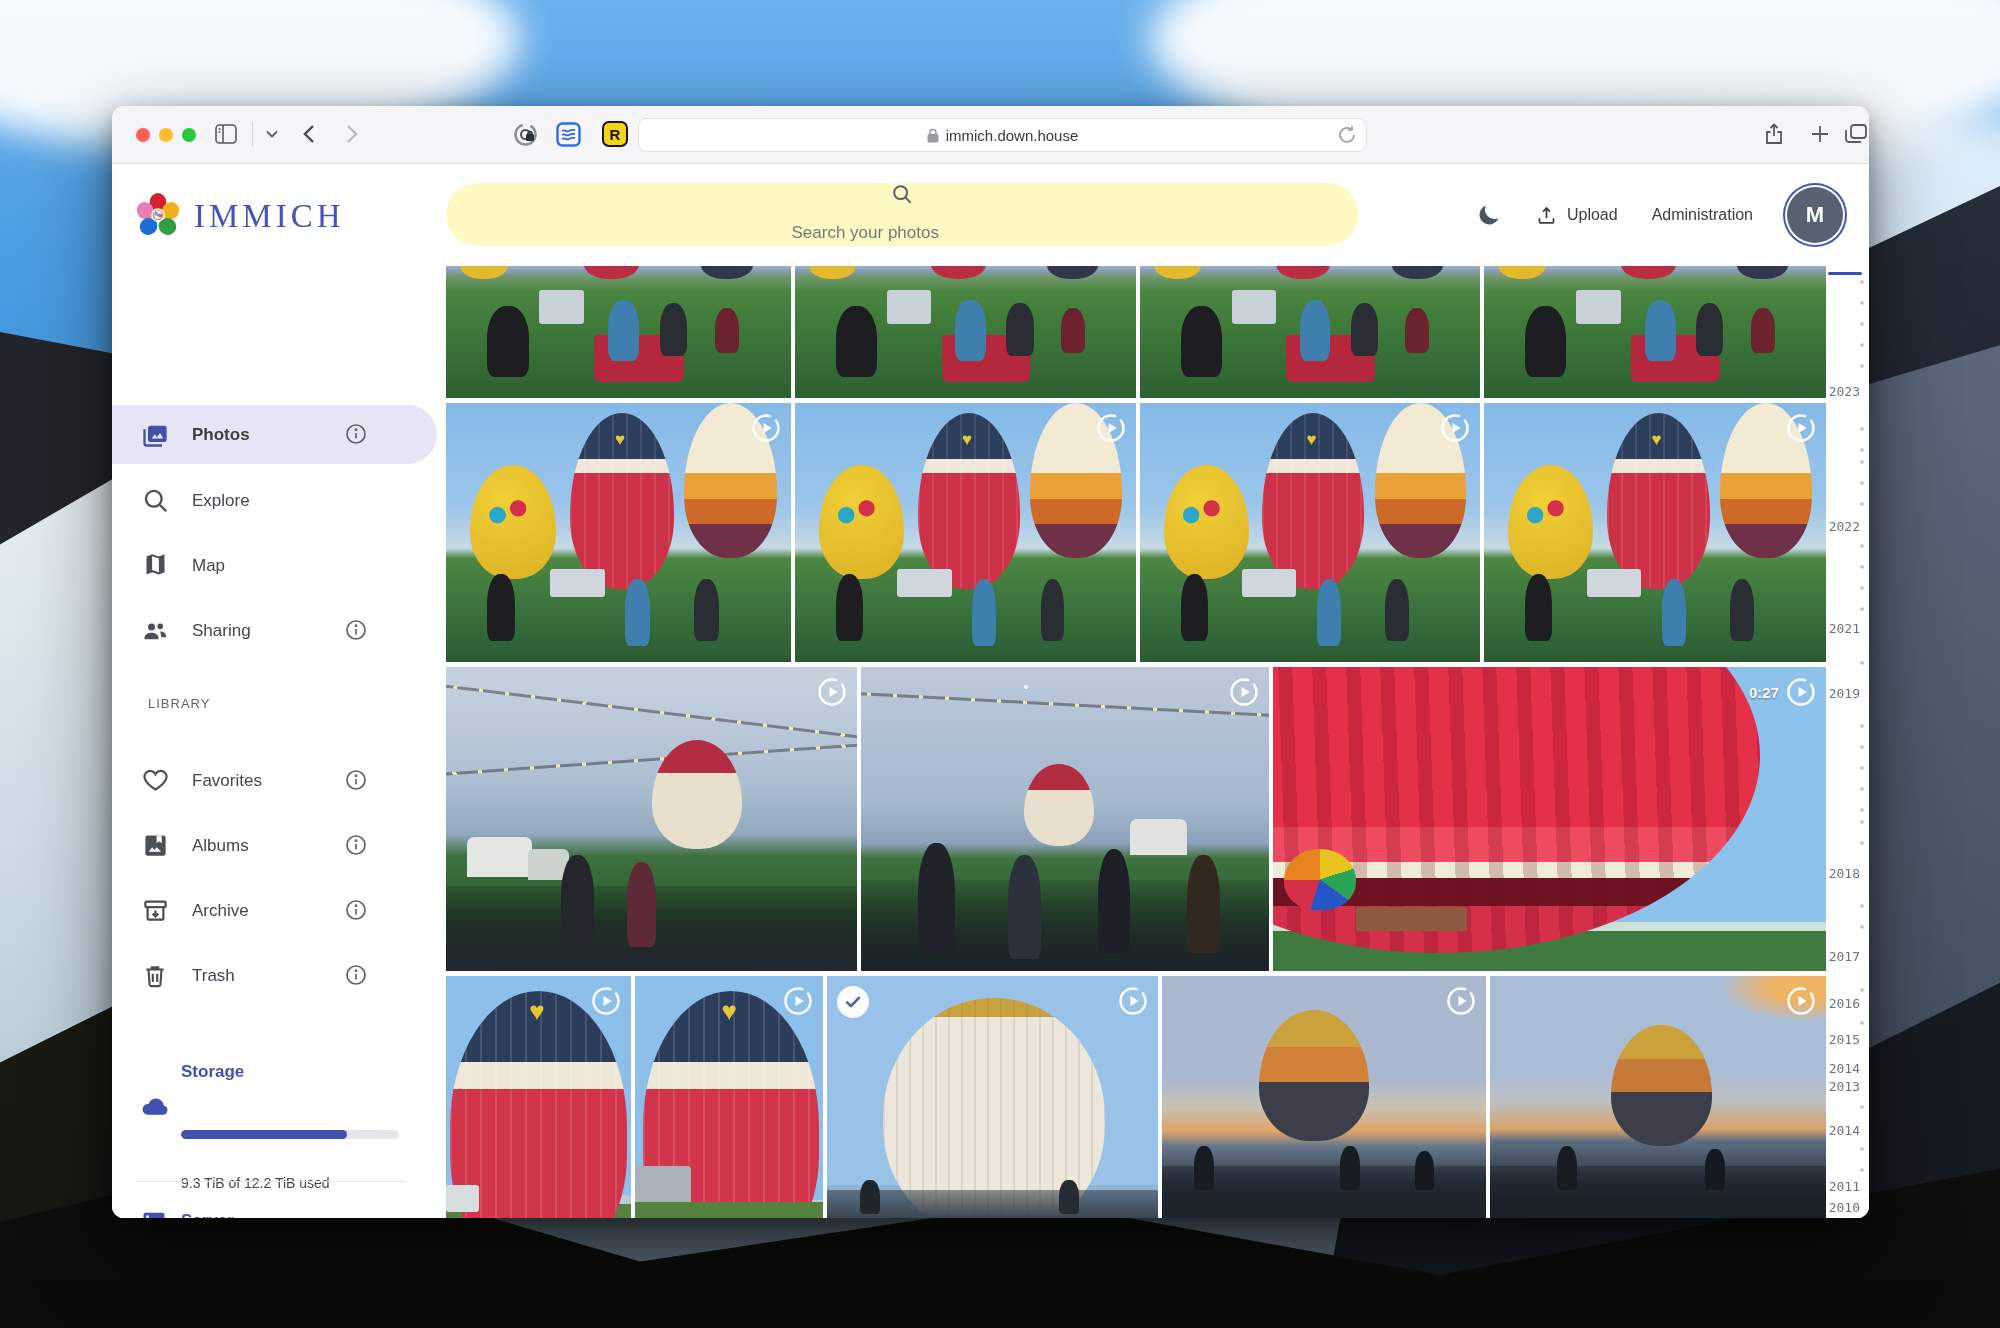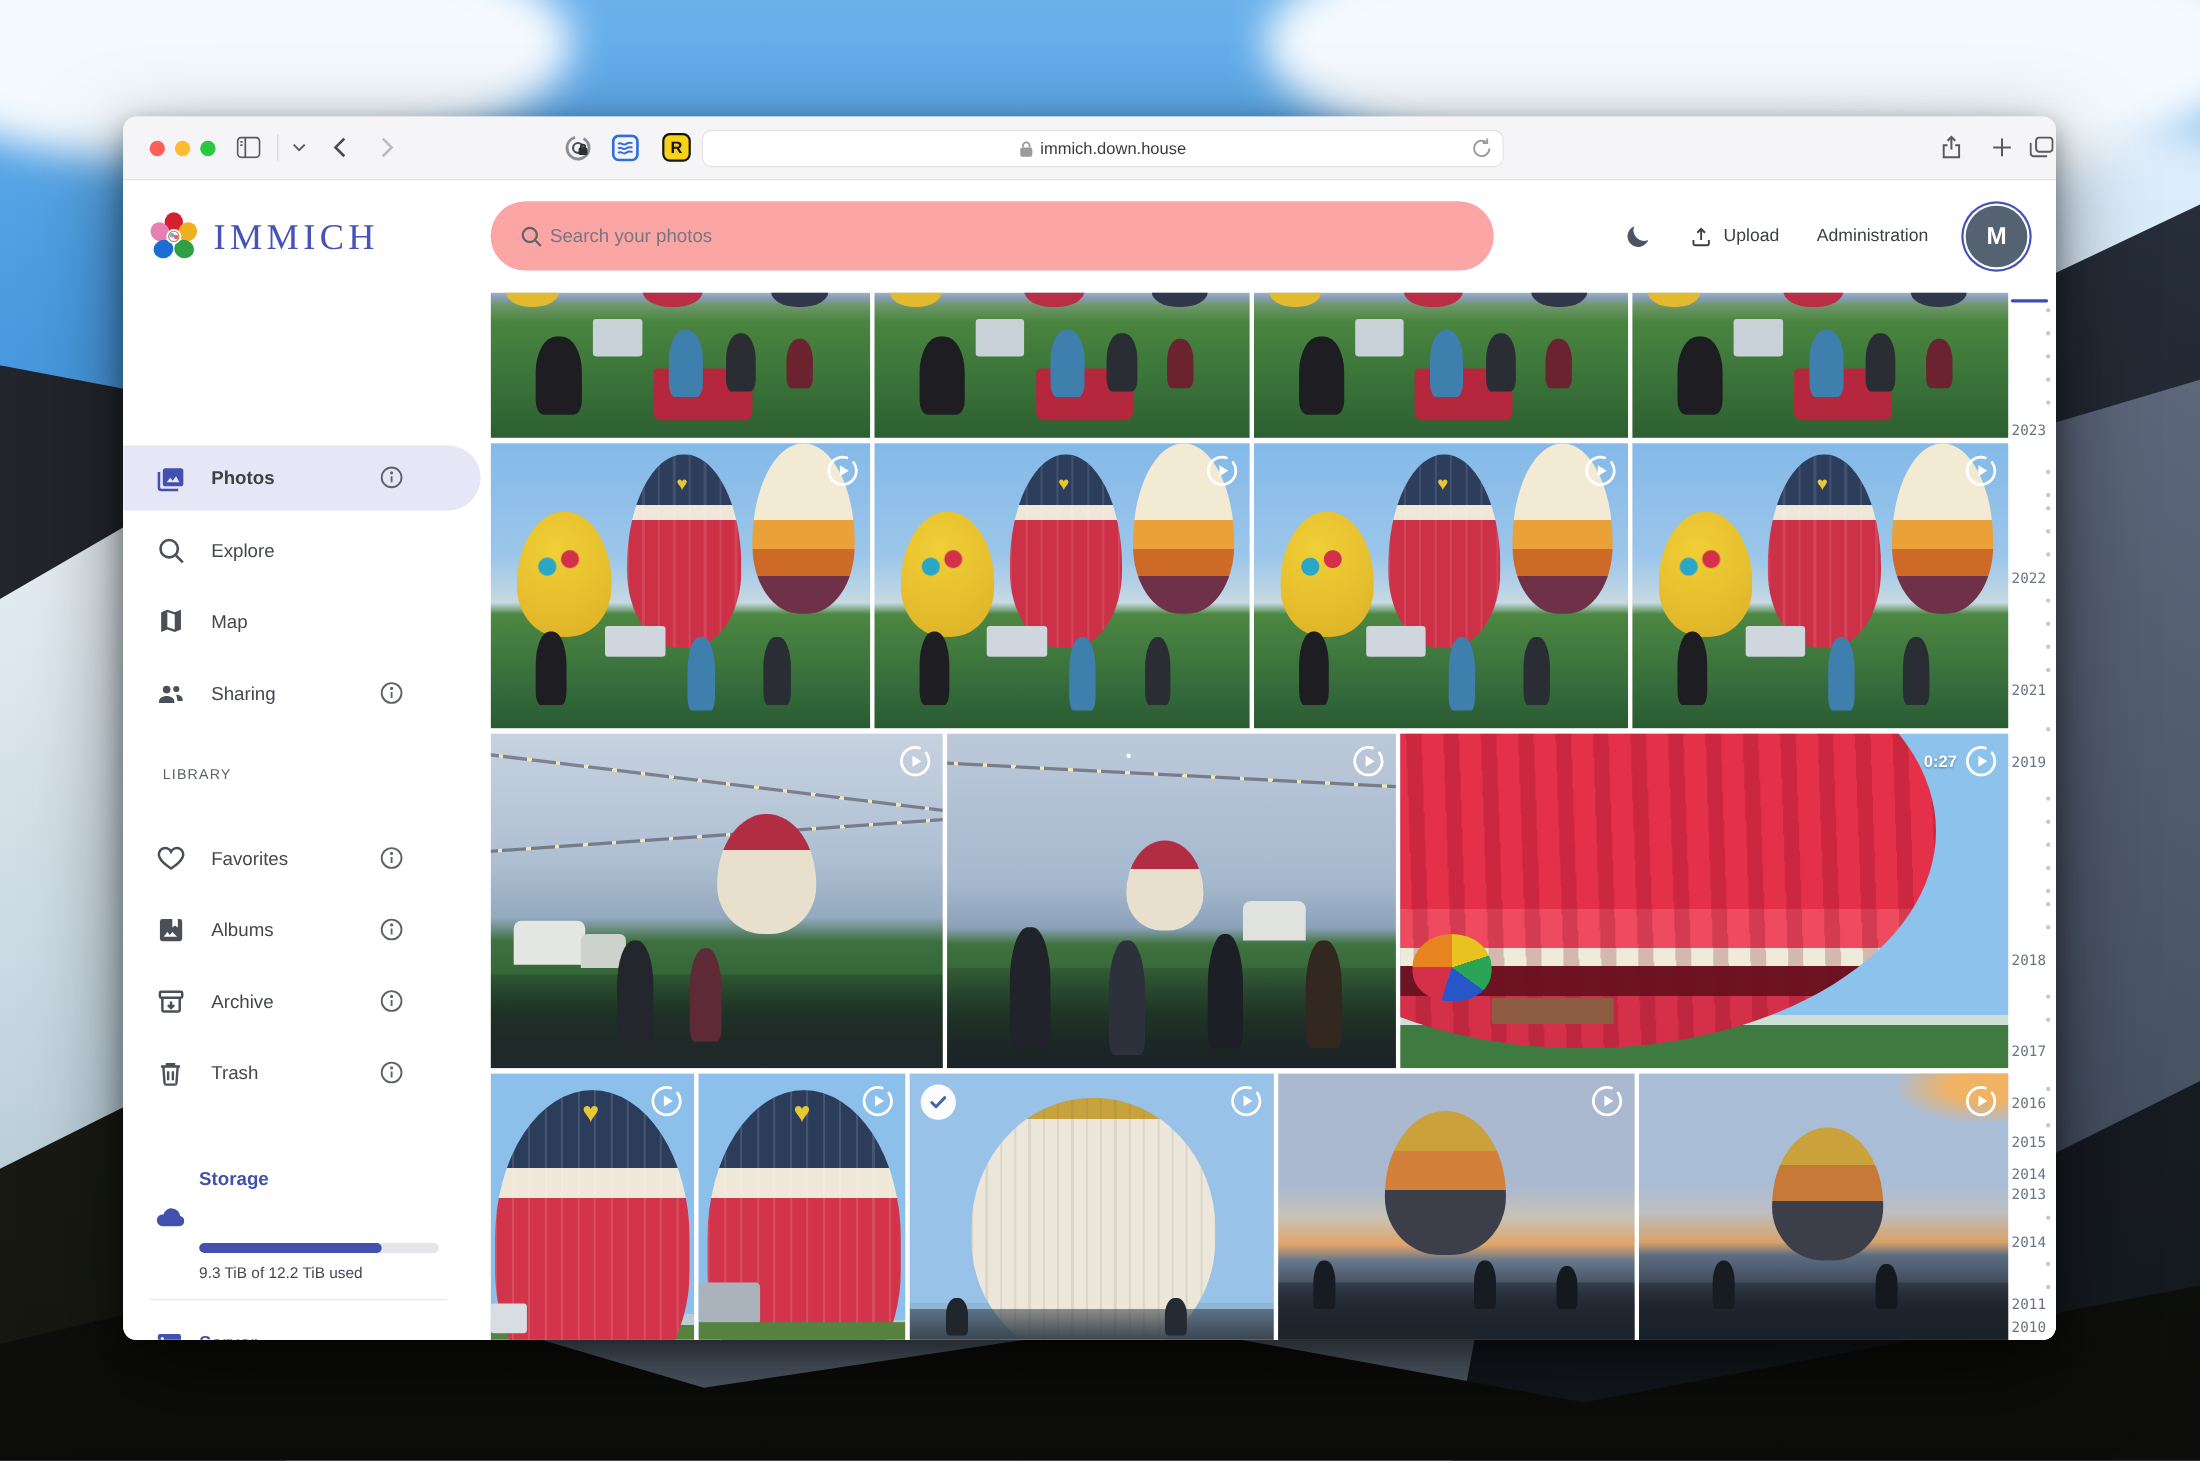--- a/index.html
+++ b/index.html
@@ -24,40 +24,40 @@
   .tb-sep{position:absolute;top:16px;left:140px;width:1px;height:24px;background:#d4d4d7;}
   .url-pill{position:absolute;left:526px;top:12px;width:727px;height:32px;background:#fff;border:1px solid #e2e2e5;border-radius:9px;display:flex;align-items:center;justify-content:center;gap:7px;color:#3a3a3c;font-size:15px;}
   .url-reload{position:absolute;right:10px;top:6px;}
   .ext{position:absolute;top:15px;width:26px;height:26px;border-radius:7px;display:flex;align-items:center;justify-content:center;}
   .ext.r{background:#f6d21a;border:2px solid #16160f;font-weight:bold;font-size:15px;color:#16160f;width:22px;height:22px;}
   
   .app{position:relative;height:1055px;background:#fff;}
   .app-header{position:absolute;left:0;top:0;width:100%;height:102px;background:#fff;}
   .brand{position:absolute;left:22px;top:28px;display:flex;align-items:center;gap:12px;}
   .brand-text{font-family:"Liberation Serif",serif;font-size:33px;letter-spacing:4px;color:#4553b8;font-weight:500;}
-  .search-pill{position:absolute;left:334px;top:19px;width:912px;height:63px;background:#fca5a5;border-radius:32px;display:flex;align-items:center;padding:0 26px;gap:4px;box-sizing:border-box;}
+  .search-pill{position:absolute;left:334px;top:19px;width:912px;height:63px;background:#fef9c3;border-radius:32px;display:flex;align-items:center;padding:0 26px;gap:14px;box-sizing:border-box;flex-direction:column;}
   .search-pill input{flex:1;border:none;background:transparent;outline:none;font-size:17px;color:#3c4043;font-family:"Liberation Sans",sans-serif;}
   .search-pill input::placeholder{color:#75777f;}
   .hdr-right{position:absolute;right:26px;top:0;height:102px;display:flex;align-items:center;gap:34px;}
   .hdr-btn{display:flex;align-items:center;gap:10px;font-size:16px;font-weight:500;color:#3c4043;cursor:pointer;}
   .avatar{width:56px;height:56px;border-radius:50%;background:#556271;color:#fff;font-size:22px;font-weight:bold;display:flex;align-items:center;justify-content:center;box-shadow:0 0 0 2px #fff,0 0 0 4px #4553b8;}
   
   .sidebar{position:absolute;left:0;top:102px;width:334px;height:953px;background:#fff;}
   .nav-item{position:absolute;left:0;width:325px;height:59px;display:flex;align-items:center;cursor:pointer;color:#44464f;}
   .nav-item .nav-ico{position:absolute;left:28px;width:30px;height:30px;display:flex;align-items:center;justify-content:center;}
   .nav-item .nav-label{position:absolute;left:80px;font-size:17px;font-weight:500;}
   .nav-item .nav-info{position:absolute;left:232px;width:26px;height:26px;color:#5f6368;}
   .nav-item.active{background:#e7e6f6;border-radius:0 32px 32px 0;color:#404040;}
   .nav-item.active .nav-label{font-weight:bold;}
   .lib-label{position:absolute;left:36px;font-size:13px;letter-spacing:1px;color:#5f6368;font-weight:500;}
   .storage-title,.server-title{position:absolute;left:69px;font-size:17px;font-weight:bold;color:#4250af;}
   .side-ico{position:absolute;left:28px;width:30px;height:30px;color:#4250af;}
   .bar{position:absolute;left:69px;width:218px;height:9px;border-radius:5px;background:#e4e6ea;overflow:hidden;}
   .bar-fill{height:100%;border-radius:5px;background:#4250af;}
-  .storage-cap{position:absolute;left:69px;font-size:14px;color:#44464f;}
+  .storage-cap{position:absolute;left:69px;font-size:14px;color:#44464f;margin-top:26px;}
   .side-div{position:absolute;left:24px;width:270px;height:1px;background:#e4e6ea;}
   
   .grid{position:absolute;left:334px;top:102px;width:1380px;height:953px;overflow:hidden;background:#fff;}
   .tile{position:absolute;overflow:hidden;background:#dfe3e8;cursor:pointer;}
   .bl,.blob,.wire,.heart{position:absolute;}
   .bl{border-radius:50% 50% 46% 46% / 58% 58% 40% 40%;}
   .wire{left:-4%;width:108%;height:3px;background:repeating-linear-gradient(90deg,rgba(40,40,48,.45) 0 22px,#f3e6ae 22px 26px);border-radius:2px;}
   .heart{line-height:1;}
   .ov-tr{position:absolute;top:10px;right:10px;display:flex;align-items:center;gap:7px;}
   .ov-dur{color:#fff;font-size:15px;font-weight:bold;text-shadow:0 1px 2px rgba(0,0,0,.4);}

